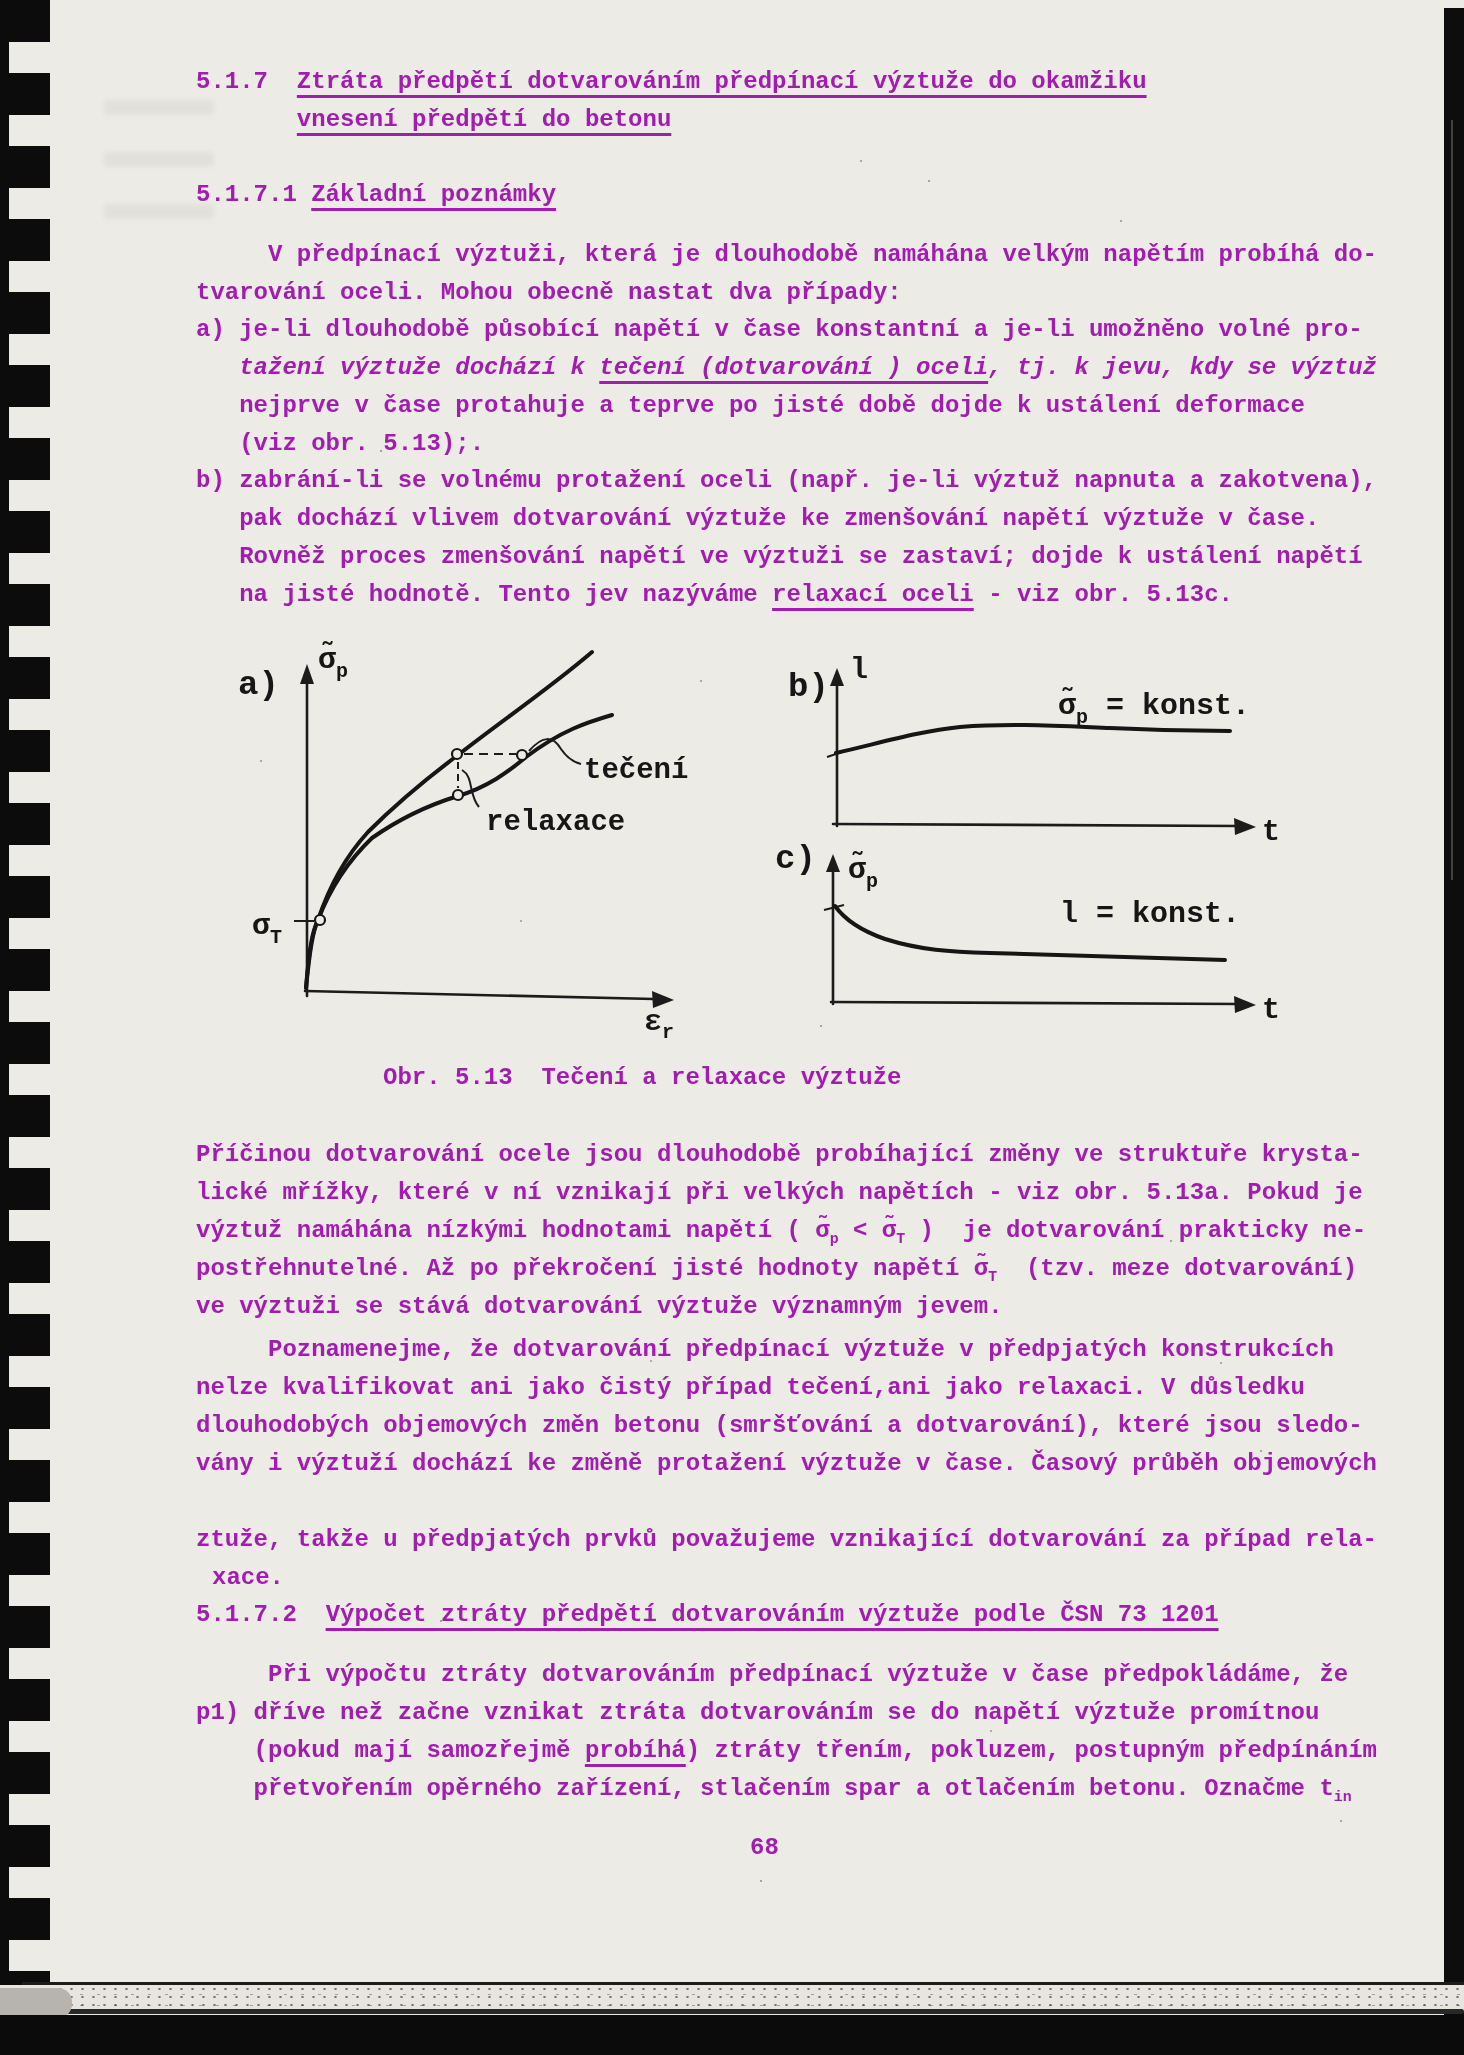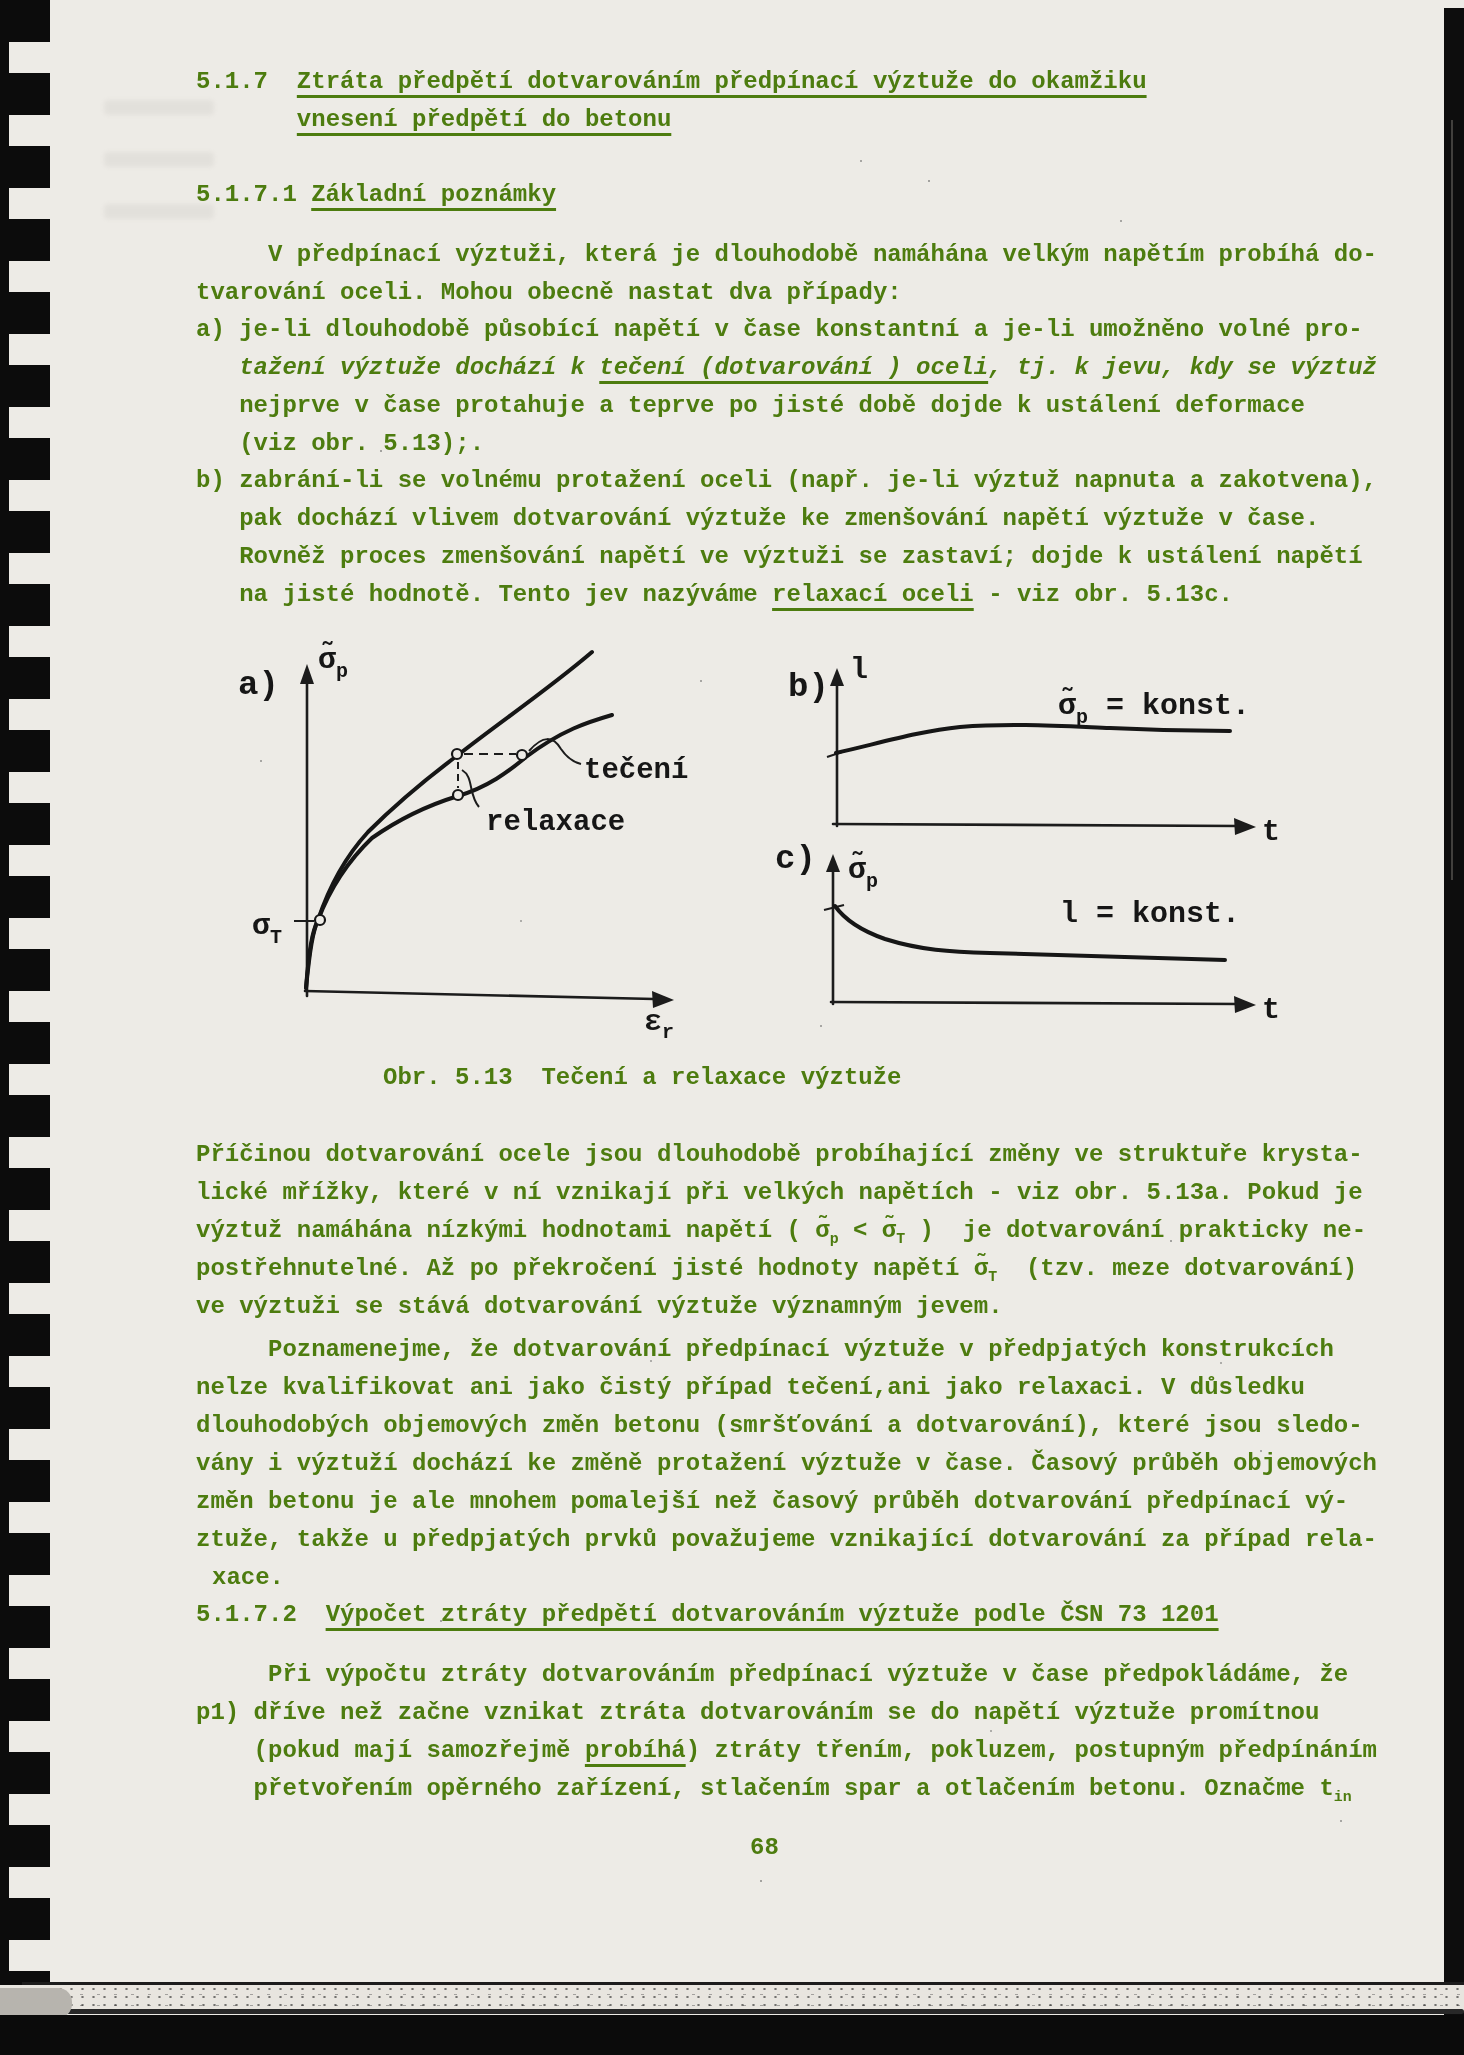--- a/index.html
+++ b/index.html
@@ -45,21 +45,21 @@
   
   .ghost{position:absolute;left:104px;width:110px;height:15px;background:#8d8a84;opacity:.10;filter:blur(2px);border-radius:4px;}
   
   .specks{position:absolute;left:560px;top:120px;width:2px;height:2px;border-radius:50%;background:#3a3a3a;opacity:.55;
     box-shadow: 300px 40px 0 #444, -180px 330px 0 #3a3a3a, 520px 250px 0 #555,
       140px 560px 0 #444, 620px 585px 0 #3a3a3a, -40px 800px 0 #555, 260px 905px 0 #444,
       610px 1120px 0 #3a3a3a, 90px 1240px 0 #555, 700px 1330px 0 #444, -120px 1500px 0 #3a3a3a,
       430px 1610px 0 #555, 780px 1700px 0 #444, 200px 1760px 0 #3a3a3a, 560px 100px 0 #444,
       660px 1242px 0 #555, -300px 640px 0 #444, 368px 60px 0 #3a3a3a;}
   
-  .text-layer{position:absolute;left:0;top:0;width:1216px;height:2055px;color:#4d7c0f;}
+  .text-layer{position:absolute;left:0;top:0;width:1216px;height:2055px;color:#a21caf;}
   .tline{
     position:absolute;
     white-space:pre;
     font-family:"Liberation Mono",monospace;
     font-size:24px;line-height:1;font-weight:700;
     letter-spacing:0;
   }
   .tline .u{text-decoration:underline;text-decoration-thickness:2.5px;text-underline-offset:7px;}
   .tline .sb{font-size:0.62em;vertical-align:-0.38em;}
   
@@ -103,21 +103,20 @@
       <div class="tline" style="left: 383px; top: 1066px;"><span>Obr. 5.13  Tečení a relaxace výztuže</span></div>
       <div class="tline" style="left: 196px; top: 1143px;"><span>Příčinou dotvarování ocele jsou dlouhodobě probíhající změny ve struktuře krysta-</span></div>
       <div class="tline" style="left: 196px; top: 1181px;"><span>lické mřížky, které v ní vznikají při velkých napětích - viz obr. 5.13a. Pokud je</span></div>
       <div class="tline" style="left: 196px; top: 1219px;"><span>výztuž namáhána nízkými hodnotami napětí ( σ̃</span><span class="sb">p</span><span> &lt; σ̃</span><span class="sb">T</span><span> )  je dotvarování prakticky ne-</span></div>
       <div class="tline" style="left: 196px; top: 1257px;"><span>postřehnutelné. Až po překročení jisté hodnoty napětí σ̃</span><span class="sb">T</span><span>  (tzv. meze dotvarování)</span></div>
       <div class="tline" style="left: 196px; top: 1295px;"><span>ve výztuži se stává dotvarování výztuže významným jevem.</span></div>
       <div class="tline" style="left: 196px; top: 1338px;"><span>     Poznamenejme, že dotvarování předpínací výztuže v předpjatých konstrukcích</span></div>
       <div class="tline" style="left: 196px; top: 1376px;"><span>nelze kvalifikovat ani jako čistý případ tečení,ani jako relaxaci. V důsledku</span></div>
       <div class="tline" style="left: 196px; top: 1414px;"><span>dlouhodobých objemových změn betonu (smršťování a dotvarování), které jsou sledo-</span></div>
       <div class="tline" style="left: 196px; top: 1452px;"><span>vány i výztuží dochází ke změně protažení výztuže v čase. Časový průběh objemových</span></div>
-      <div class="tline" style="left: 196px; top: 1490px;"><span>změn betonu je ale mnohem pomalejší než časový průběh dotvarování předpínací vý-</span></div>
       <div class="tline" style="left: 196px; top: 1528px;"><span>ztuže, takže u předpjatých prvků považujeme vznikající dotvarování za případ rela-</span></div>
       <div class="tline" style="left: 196px; top: 1566px; margin-left: 16px;"><span>xace.</span></div>
       <div class="tline" style="left: 196px; top: 1603px;"><span>5.1.7.2  </span><span class="u">Výpočet ztráty předpětí dotvarováním výztuže podle ČSN 73 1201</span></div>
       <div class="tline" style="left: 196px; top: 1663px;"><span>     Při výpočtu ztráty dotvarováním předpínací výztuže v čase předpokládáme, že</span></div>
       <div class="tline" style="left: 196px; top: 1701px;"><span>p1) dříve než začne vznikat ztráta dotvarováním se do napětí výztuže promítnou</span></div>
       <div class="tline" style="left: 196px; top: 1739px;"><span>    (pokud mají samozřejmě </span><span class="u">probíhá</span><span>) ztráty třením, pokluzem, postupným předpínáním</span></div>
       <div class="tline" style="left: 196px; top: 1777px;"><span>    přetvořením opěrného zařízení, stlačením spar a otlačením betonu. Označme t</span><span class="sb">in</span></div>
       <div class="tline" style="left: 750px; top: 1836px;"><span>68</span></div>
     </div>
 

